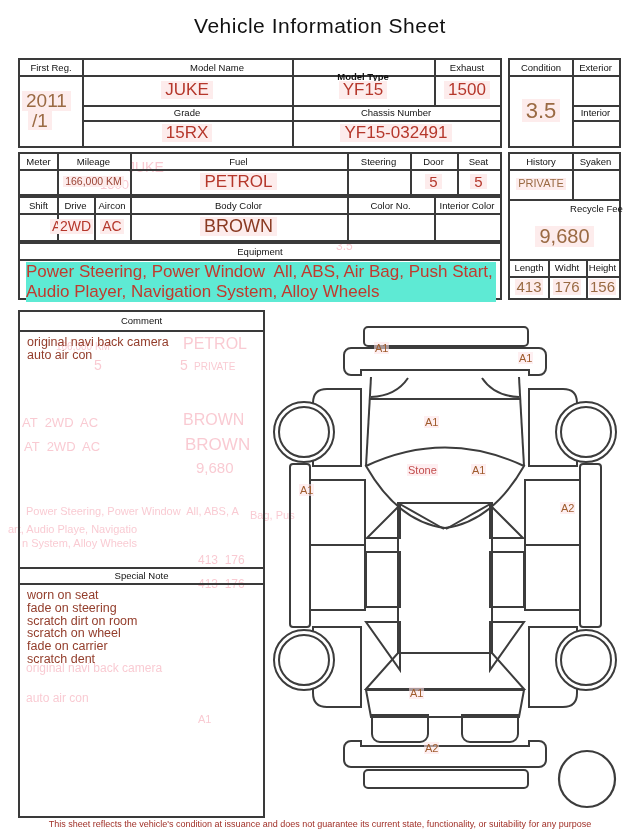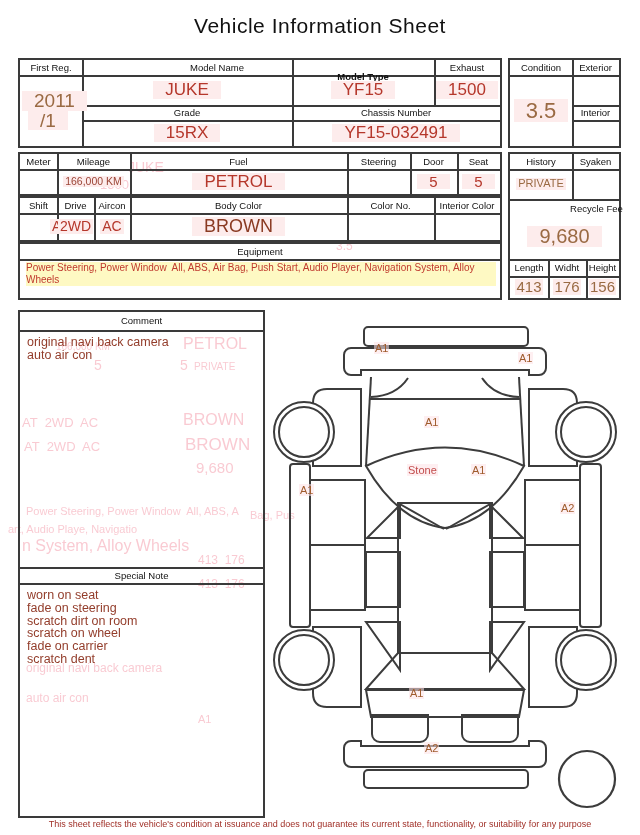--- a/index.html
+++ b/index.html
@@ -3,33 +3,33 @@
 <meta charset="utf-8">
 <style>
   html,body{margin:0;padding:0;background:#fff;}
   .sheet{position:relative;width:640px;height:835px;background:#ffffff;
          font-family:"Liberation Sans",sans-serif;overflow:hidden;}
   .c{position:absolute;}
   .box{position:absolute;border:2px solid #3a3a3a;box-sizing:border-box;}
   .ln{position:absolute;background:#3a3a3a;}
   .h{position:absolute;font-size:9.5px;color:#111;display:flex;align-items:center;justify-content:center;}
   .v{position:absolute;display:flex;align-items:center;justify-content:center;line-height:1.05;}
-  .pink{background:#fdecec;padding:0 12px;}
+  .pink{background:#fdecec;padding:0 4px;}
   .red{color:#b5372b;}
   .brown{color:#9a6a43;}
   .dark{color:#8a3a22;}
   .title{position:absolute;left:0;top:14px;width:100%;text-align:center;
          font-size:21px;color:#111;letter-spacing:.5px;}
   .ghost{position:absolute;color:rgba(242,138,155,0.45);white-space:pre;line-height:1;}
   .dlabel{position:absolute;font-size:11px;color:#9f5b2c;background:rgba(253,226,230,0.55);
           padding:0 1px;line-height:1.1;}
   .stone{color:#c24e4e;}
   .notes{position:absolute;font-size:12.5px;line-height:12.8px;color:#933d2b;}
-  .equip{position:absolute;font-size:10px;line-height:1.18;color:#c03a2e;
-         background:#fef9c3;white-space:pre-wrap;}
+  .equip{position:absolute;font-size:17px;line-height:1.18;color:#c03a2e;
+         background:#5eead4;white-space:pre-wrap;}
   .footer{position:absolute;left:0;top:819px;width:100%;text-align:center;
           font-size:9px;color:#a03028;}
 </style>
 </head>
 <body>
 
 <div class="sheet">
 
   <div class="title">Vehicle Information Sheet</div>
 
@@ -41,21 +41,21 @@
   <span class="ghost" style="left:94px;top:358px;font-size:14px;">5</span>
   <span class="ghost" style="left:180px;top:358px;font-size:14px;">5</span>
   <span class="ghost" style="left:194px;top:362px;font-size:10px;">PRIVATE</span>
   <span class="ghost" style="left:22px;top:416px;font-size:13px;">AT  2WD  AC</span>
   <span class="ghost" style="left:183px;top:412px;font-size:16px;">BROWN</span>
   <span class="ghost" style="left:24px;top:440px;font-size:13px;">AT  2WD  AC</span>
   <span class="ghost" style="left:185px;top:436px;font-size:17px;">BROWN</span>
   <span class="ghost" style="left:196px;top:460px;font-size:15px;">9,680</span>
   <span class="ghost" style="left:26px;top:506px;font-size:11px;">Power Steering, Power Window  All, ABS, A</span>
   <span class="ghost" style="left:8px;top:524px;font-size:11px;">art, Audio Playe, Navigatio</span>
-  <span class="ghost" style="left:22px;top:538px;font-size:16px;">n System, Alloy Wheels</span>
+  <span class="ghost" style="left:22px;top:538px;font-size:11px;">n System, Alloy Wheels</span>
   <span class="ghost" style="left:198px;top:554px;font-size:12px;">413  176</span>
   <span class="ghost" style="left:198px;top:578px;font-size:12px;">413  176</span>
   <span class="ghost" style="left:26px;top:662px;font-size:12px;">original navi back camera</span>
   <span class="ghost" style="left:26px;top:692px;font-size:12px;">auto air con</span>
   <span class="ghost" style="left:198px;top:714px;font-size:11px;">A1</span>
   <span class="ghost" style="left:250px;top:510px;font-size:11px;">Bag, Pus</span>
 
   <div class="box" style="left:18px;top:58px;width:484px;height:90px;">
     <div class="ln" style="left:0;top:15px;width:480px;height:1.5px;"></div>
     <div class="ln" style="left:62px;top:45px;width:418px;height:1.5px;"></div>

